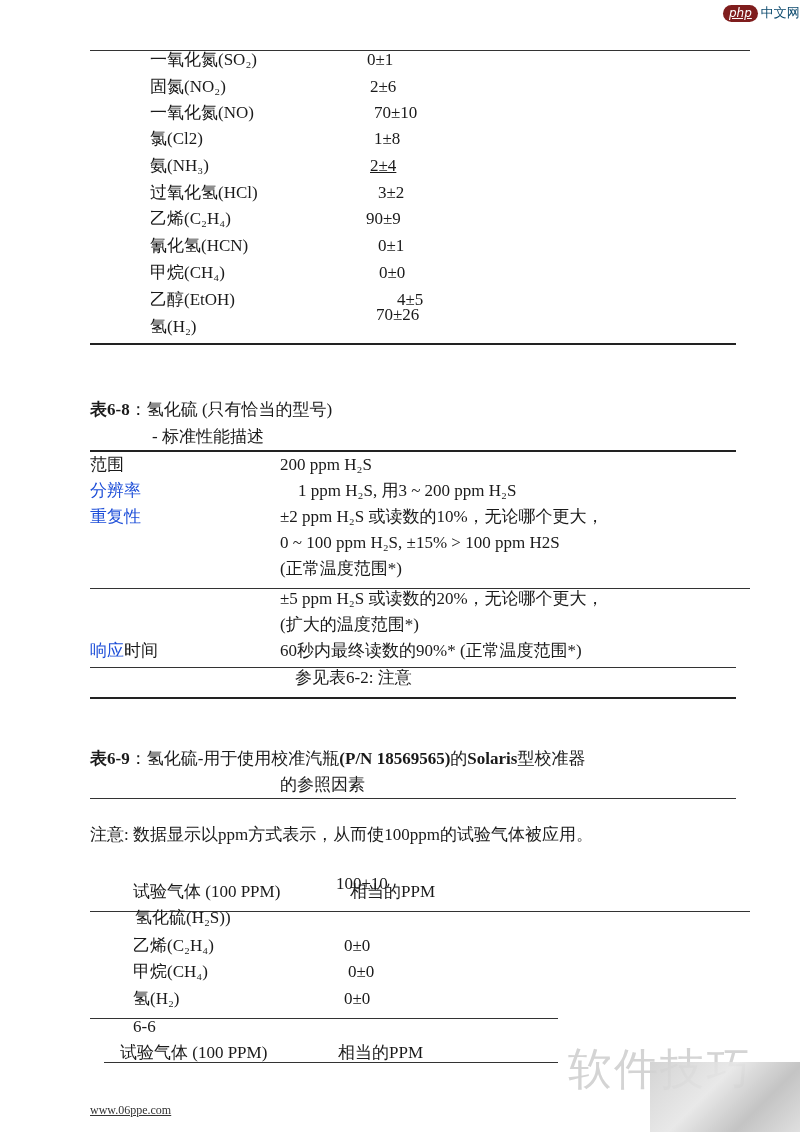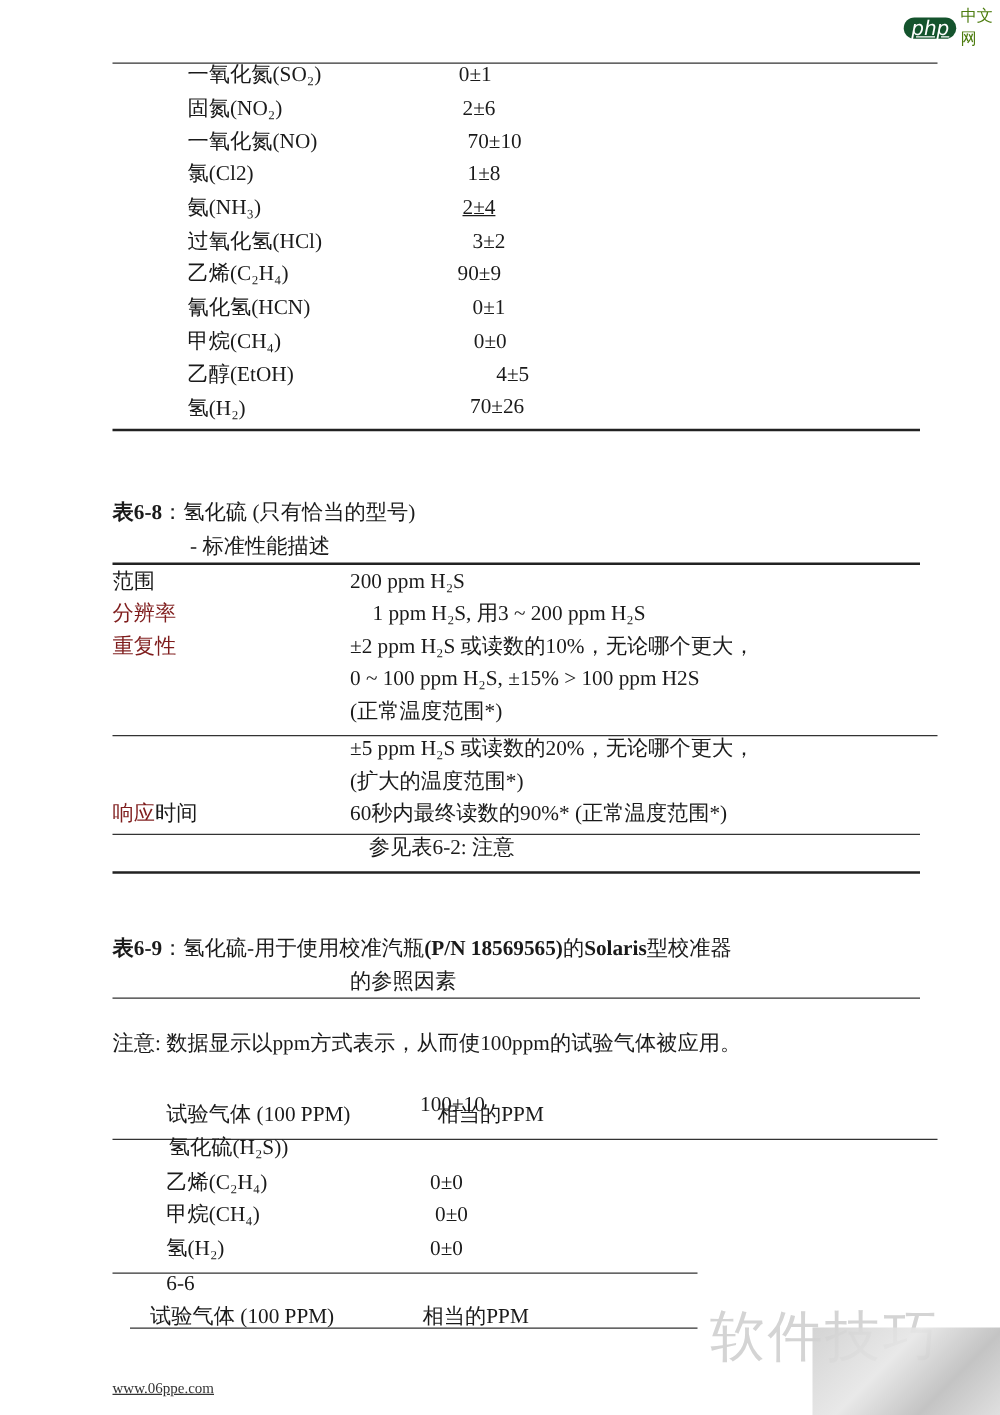--- a/index.html
+++ b/index.html
@@ -1,26 +1,26 @@
 <!DOCTYPE html>
 <html><head>
 <meta charset="utf-8">
 <style>
   html, body { margin:0; padding:0; background:#ffffff; }
   body { width:800px; height:1132px; position:relative; overflow:hidden;
          font-family:"Liberation Serif","DejaVu Serif",serif; color:#1a1a1a; font-size:17px; }
   .abs { position:absolute; white-space:nowrap; line-height:20px; }
   .rule { position:absolute; height:0; border-top:1.5px solid #333; }
   .rule.thick { border-top:2px solid #222; }
-  .red { color:#7f1d1d; }
+  .red { color:#1d4ed8; }
   .bold { font-weight:bold; }
   .logo { position:absolute; left:723px; top:4px; display:flex; align-items:center; gap:3px; }
-  .logo .php { background:#14532d; color:#fff; font-family:"DejaVu Sans",sans-serif; font-style:italic;
-               font-size:16px; border-radius:9px; padding:1px 6px; line-height:15px;text-decoration:underline; }
-  .logo .cn { font-family:"DejaVu Sans",sans-serif; font-size:13px; color:#4d7c0f; }
+  .logo .php { background:#7f1d1d; color:#fff; font-family:"DejaVu Sans",sans-serif; font-style:italic;
+               font-size:12px; border-radius:9px; padding:1px 6px; line-height:15px;text-decoration:underline; }
+  .logo .cn { font-family:"DejaVu Sans",sans-serif; font-size:13px; color:#0c4a6e; }
   .footer-link { position:absolute; left:90px; top:1103px; font-size:12px; color:#333; text-decoration:underline; }
   .wm { position:absolute; left:568px; top:1040px; font-family:"DejaVu Sans",sans-serif; font-size:44px;
         color:#d4d4d4; letter-spacing:2px; }
   .wm-blur { position:absolute; left:650px; top:1062px; width:150px; height:70px;
              background:linear-gradient(135deg,#cfcfcf,#e6e6e6 40%,#bdbdbd 70%,#dcdcdc); opacity:0.9; }
 </style>
 </head>
 <body>
 
 <div class="logo">
@@ -45,21 +45,21 @@
   <div class="abs" style="left:378px; top:183px;">3±2</div>
   <div class="abs" style="left:150px; top:209px;">乙烯(C₂H₄)</div>
   <div class="abs" style="left:366px; top:209px;">90±9</div>
   <div class="abs" style="left:150px; top:236px;">氰化氢(HCN)</div>
   <div class="abs" style="left:378px; top:236px;">0±1</div>
   <div class="abs" style="left:150px; top:263px;">甲烷(CH₄)</div>
   <div class="abs" style="left:379px; top:263px;">0±0</div>
   <div class="abs" style="left:150px; top:290px;">乙醇(EtOH)</div>
   <div class="abs" style="left:397px; top:290px;">4±5</div>
   <div class="abs" style="left:150px; top:317px;">氢(H₂)</div>
-  <div class="abs" style="left:376px; top:315px;">70±26</div>
+  <div class="abs" style="left:376px; top:305px;">70±26</div>
 </div>
 <div class="rule thick" style="left:90px; top:343px; width:646px;"></div>
 
 <div class="abs" style="left:90px; top:400px;">
   <span class="bold">表6-8</span><span>：氢化硫 (只有恰当的型号)</span>
 </div>
 <div class="abs" style="left:152px; top:427px;">- 标准性能描述</div>
 <div class="rule thick" style="left:90px; top:450px; width:646px;"></div>
 
 <div class="abs" style="left:90px; top:455px;">范围</div>

